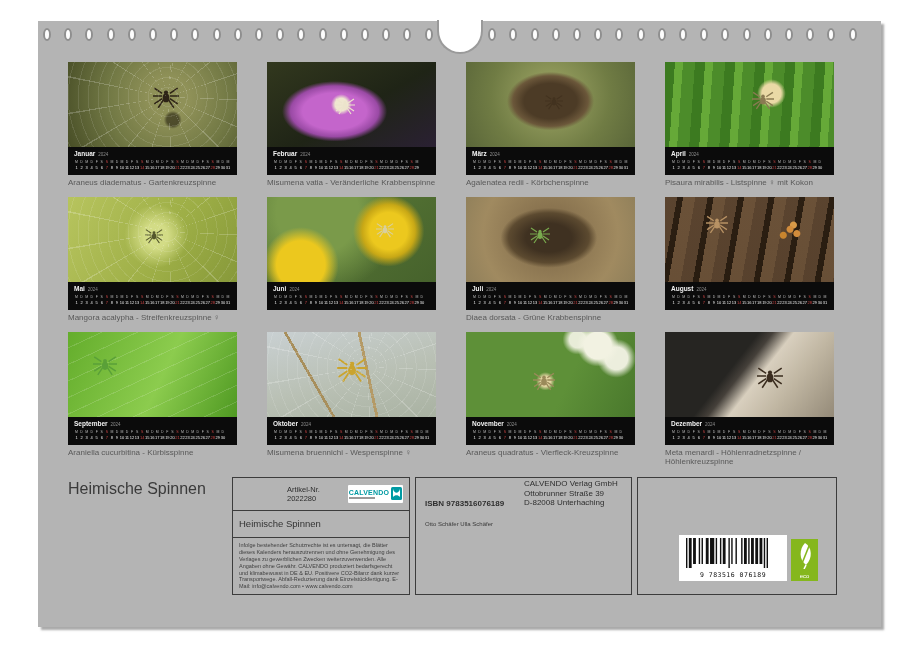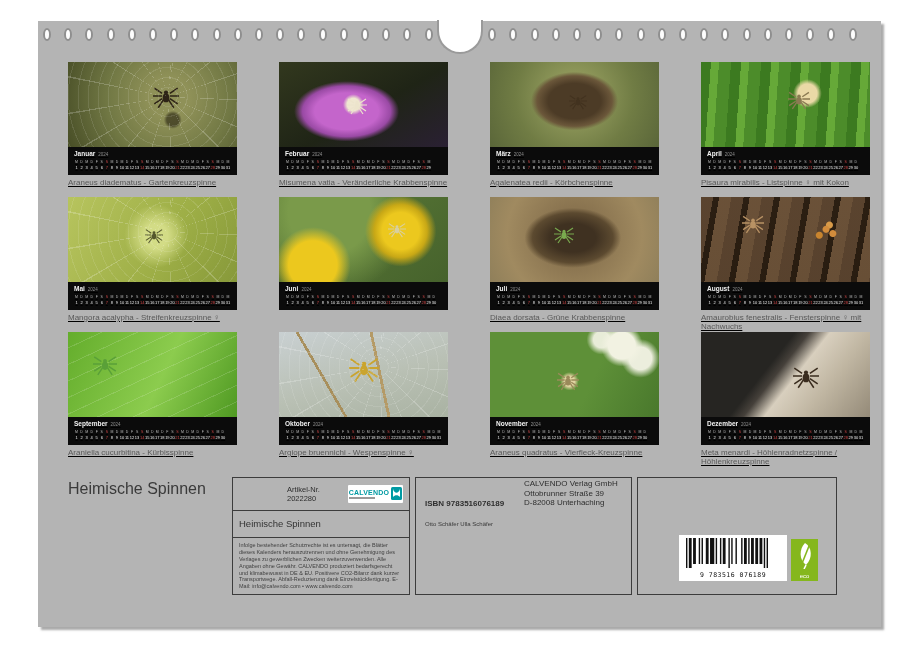--- a/index.html
+++ b/index.html
@@ -6,21 +6,21 @@
     font-family:"Liberation Sans", sans-serif;}
   .page{position:absolute;left:38px;top:21px;width:843px;height:606px;background:#b4b4b4;
     box-shadow:3px 3px 2px rgba(125,125,125,.65);}
   
   .hole{position:absolute;top:7px;width:8px;height:13px;border-radius:50%;
     background:#fdfdfd;border:2px solid #8f8f8f;box-sizing:border-box;}
   .notch{position:absolute;left:399px;top:-1px;width:46px;height:34px;background:#fff;
     border:2px solid #9a9a9a;border-top:none;border-radius:0 0 55% 55%/0 0 75% 75%;box-sizing:border-box;}
   
   .grid{position:absolute;left:30px;top:41px;width:766px;display:grid;
-    grid-template-columns:repeat(4,169px);column-gap:42px;grid-auto-rows:135px;text-decoration:underline;}
+    grid-template-columns:repeat(4,169px);column-gap:30px;grid-auto-rows:135px;}
   .thumb{width:169px;}
   .shot{position:relative;width:169px;height:85px;overflow:hidden;}
   .shot svg.spider{position:absolute;transform:translate(-50%,-50%);}
   .strip{width:169px;height:28px;background:#0b0b0b;box-sizing:border-box;padding:3px 6px 0;}
   .strip-head{display:flex;align-items:baseline;gap:3px;}
   .mon{color:#f2f2f2;font-size:6.5px;font-weight:bold;line-height:7px;}
   .yr{color:#8d8d8d;font-size:4.5px;}
   .days{display:flex;margin-top:3px;}
   .dc{width:5.05px;text-align:center;line-height:5px;}
   .dc i{display:block;font-style:normal;font-size:3.5px;color:#b8b8b8;}
@@ -1252,21 +1252,20 @@
             <span class="dc">
               <i>D</i>
               <b>30</b>
             </span>
             <span class="dc">
               <i>M</i>
               <b>31</b>
             </span>
           </div>
         </div>
-        <div class="caption">Amaurobius fenestralis - Fensterspinne ♀ mit Nachwuchs</div>
       </div>
       <div class="thumb">
         <div class="shot m9">
           <svg class="spider" style="left:22%;top:38%" width="24" height="24" viewBox="-10 -10 20 20">
             <path d="M-9,-6 L-3,-2 M9,-6 L3,-2 M-10,0 L-3,0 M10,0 L3,0 M-9,6 L-3,2 M9,6 L3,2 M-6,9 L-2,3 M6,9 L2,3" stroke="#5aa038" stroke-width="1.2" fill="none"></path>
             <ellipse cx="0" cy="1.5" rx="2.6" ry="3.4" fill="#5aa038"></ellipse>
             <circle cx="0" cy="-2.6" r="1.6" fill="#5aa038"></circle>
           </svg>
         </div>
         <div class="strip">
@@ -1532,21 +1531,21 @@
             <span class="dc">
               <i>D</i>
               <b>30</b>
             </span>
             <span class="dc">
               <i>M</i>
               <b>31</b>
             </span>
           </div>
         </div>
-        <div class="caption">Argiope bruennichi - Wespenspinne ♀</div>
+        <div class="caption">Misumena bruennichi - Wespenspinne ♀</div>
       </div>
       <div class="thumb">
         <div class="shot m11">
           <svg class="spider" style="left:46%;top:57%" width="22" height="22" viewBox="-10 -10 20 20">
             <path d="M-9,-6 L-3,-2 M9,-6 L3,-2 M-10,0 L-3,0 M10,0 L3,0 M-9,6 L-3,2 M9,6 L3,2 M-6,9 L-2,3 M6,9 L2,3" stroke="#9a8a5a" stroke-width="1.2" fill="none"></path>
             <ellipse cx="0" cy="1.5" rx="2.6" ry="3.4" fill="#9a8a5a"></ellipse>
             <circle cx="0" cy="-2.6" r="1.6" fill="#9a8a5a"></circle>
           </svg>
         </div>
         <div class="strip">

